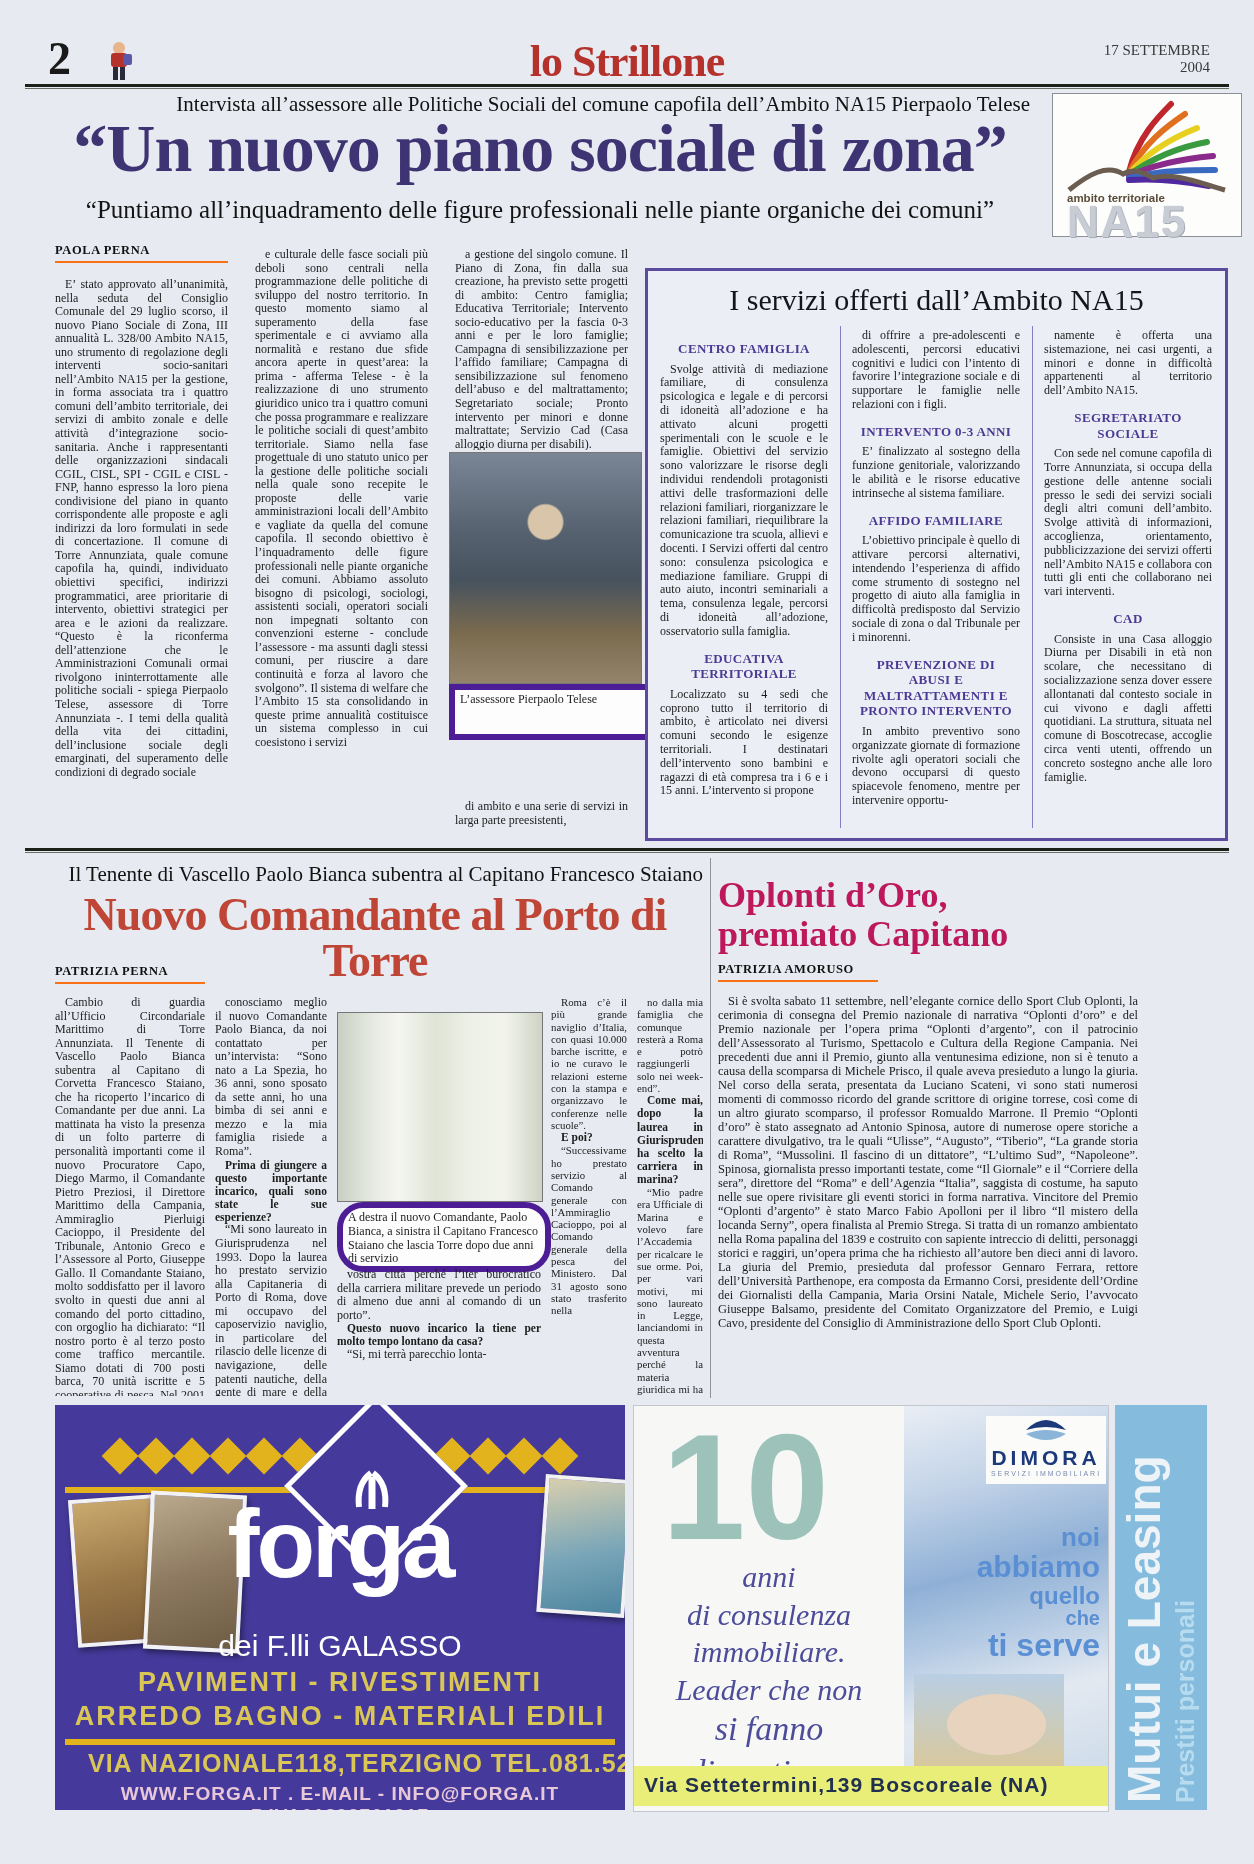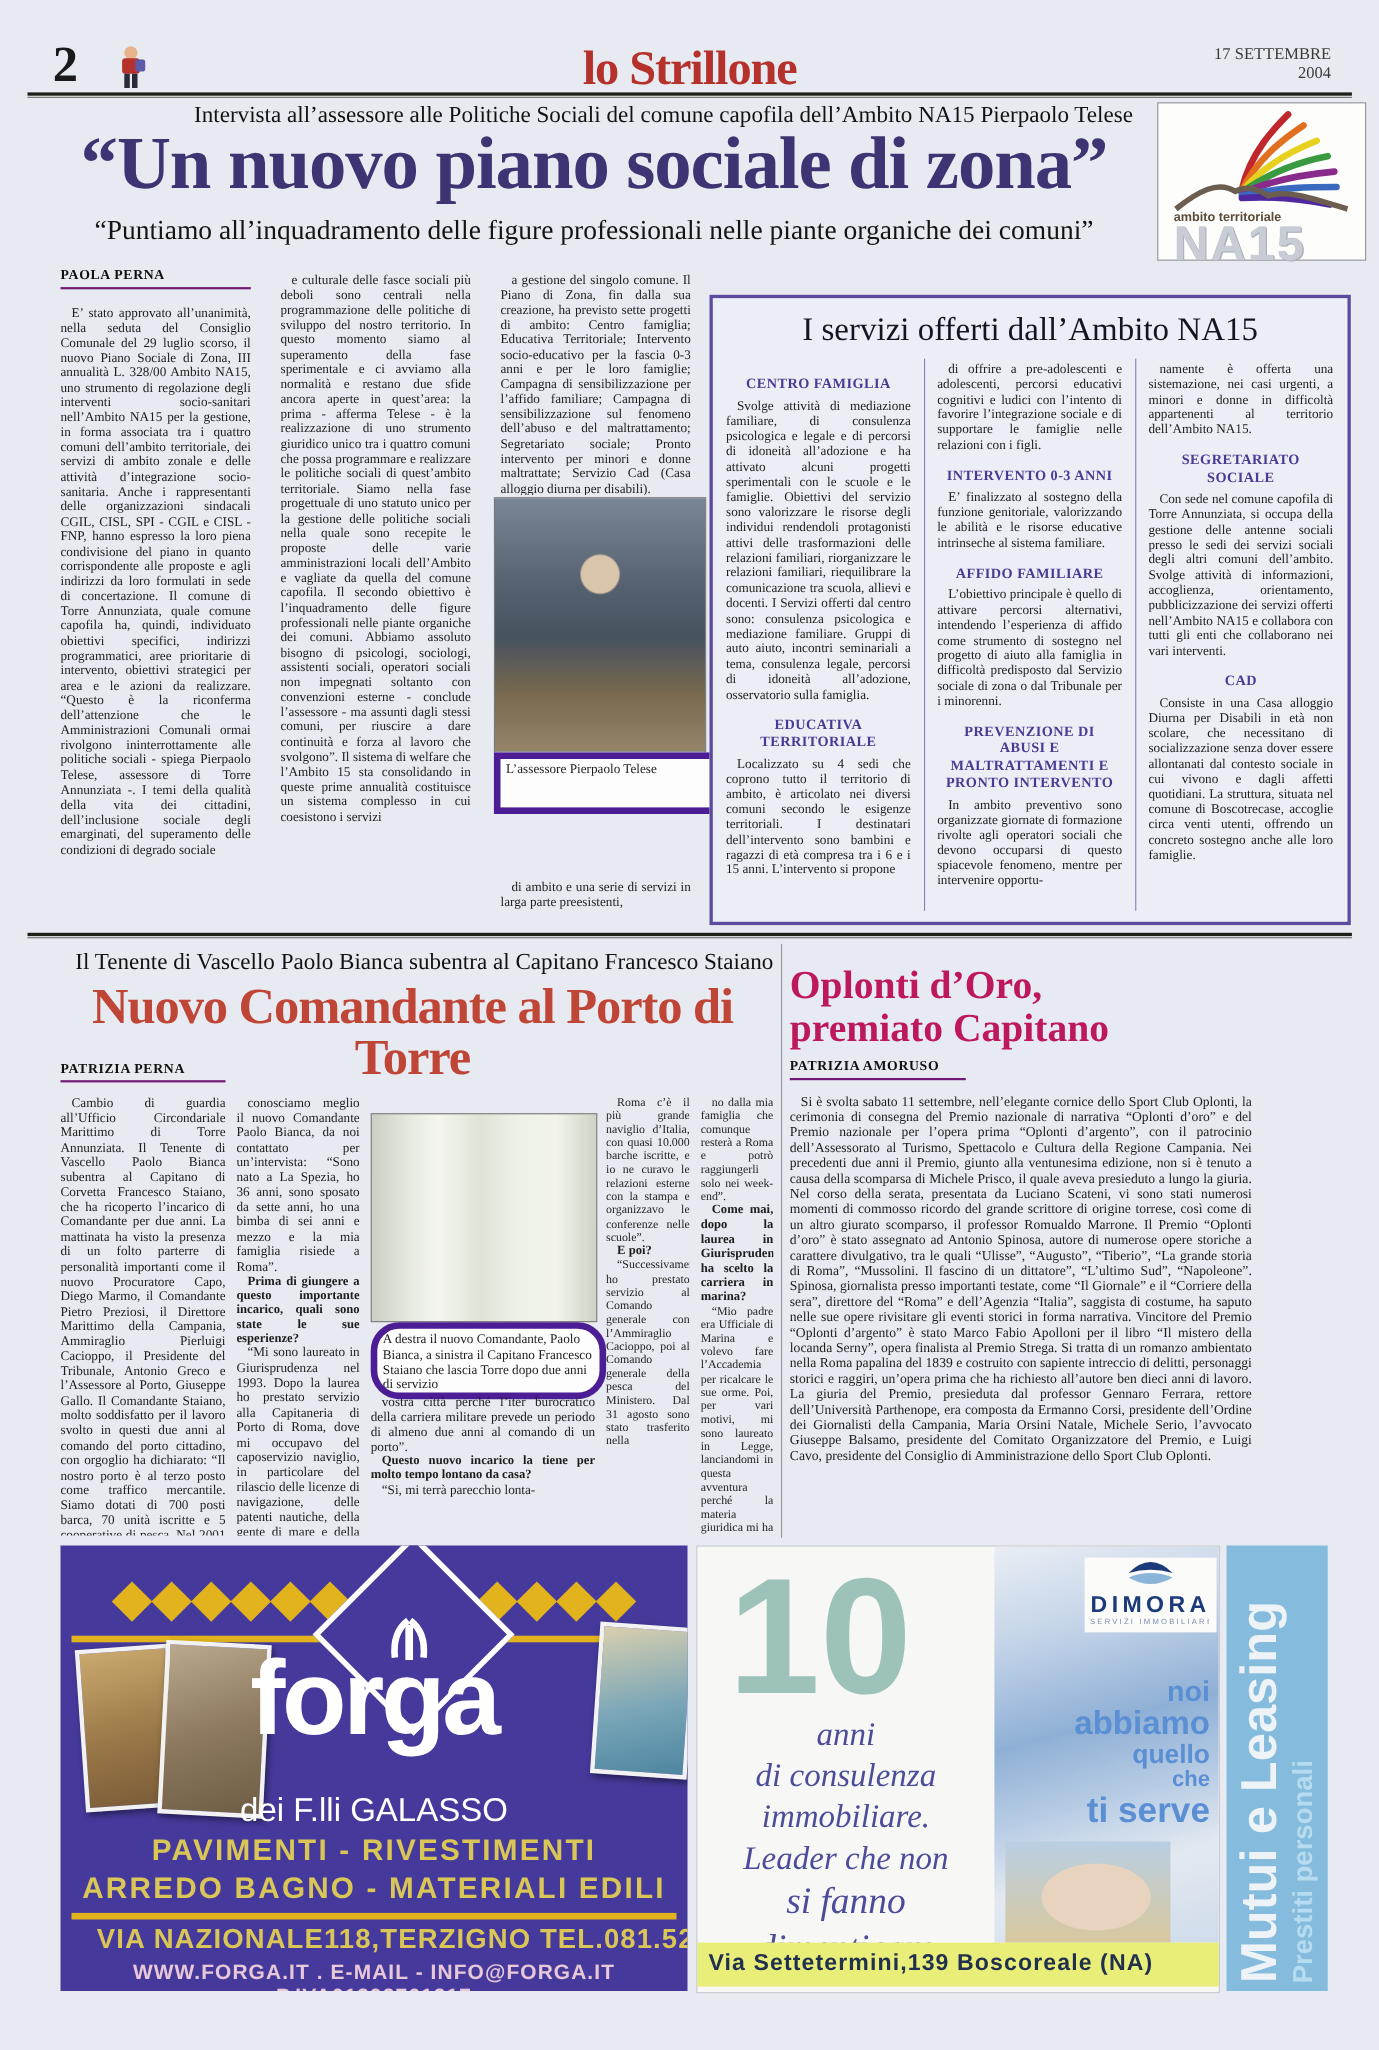--- a/index.html
+++ b/index.html
@@ -9,21 +9,21 @@
   
   .pagenum{font-size:46px;font-weight:bold;color:#1a1a1a;}
   .masthead{font-size:44px;font-weight:bold;color:#b5312b;letter-spacing:-1px;}
   .dateline{font-size:15px;color:#3a3a3a;text-align:right;line-height:1.15;}
   .hrule{border-top:3px solid #1c2017;border-bottom:1px solid #6a6f66;height:1px;}
   
   .kicker{font-size:21px;text-align:right;color:#121212;}
   .headline1{font-size:68px;font-weight:bold;color:#3f3473;text-align:center;line-height:1;letter-spacing:-1px;}
   .subhead{font-size:25px;text-align:center;color:#141414;}
   .byline{font-size:12.5px;font-weight:bold;letter-spacing:.6px;color:#111;
-          border-bottom:2px solid #701a75;padding-bottom:3px;}
+          border-bottom:2px solid #f97316;padding-bottom:3px;}
   .bodytxt{font-size:12px;line-height:1.13;text-align:justify;overflow:hidden;}
   .bodytxt p{margin:0;text-indent:10px;}
   .qa{font-weight:bold;font-size:11.5px;}
   .photo{border:1px solid #777;}
   .caption{background:#fdfdfd;border:6px solid #4c1d95;font-size:12px;line-height:1.15;padding:3px 5px;overflow:hidden;}
   
   .logobox{background:#fdfdfc;border:1px solid #8a8f98;}
   .logobox .lbl{font-size:11.5px;font-weight:bold;color:#5a4a38;font-family:"Liberation Sans",sans-serif;}
   .logobox .code{font-size:44px;font-weight:bold;color:#c8ccd4;text-shadow:0 0 1px #9aa0ab,1px 1px 0 #aab0ba;
                  font-family:"Liberation Sans",sans-serif;letter-spacing:2px;line-height:.8;}

